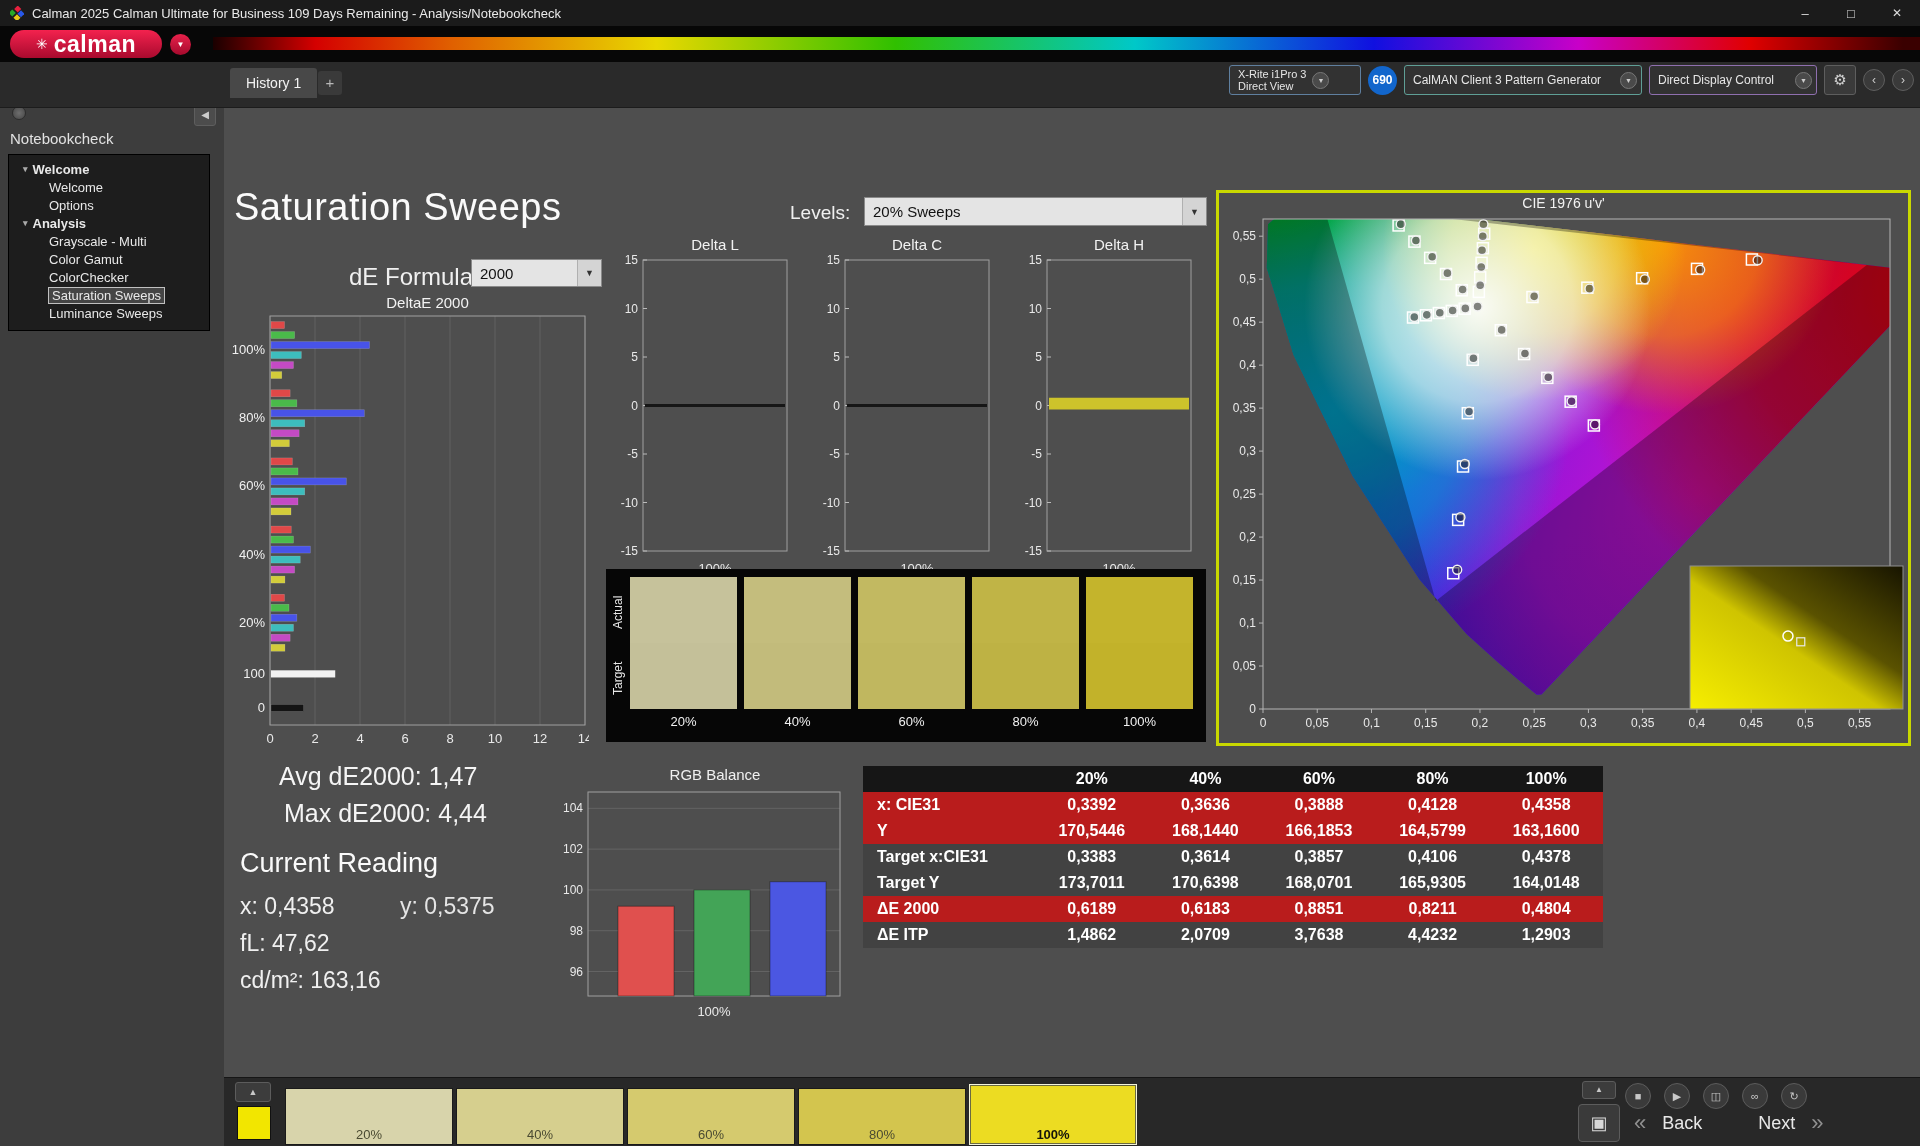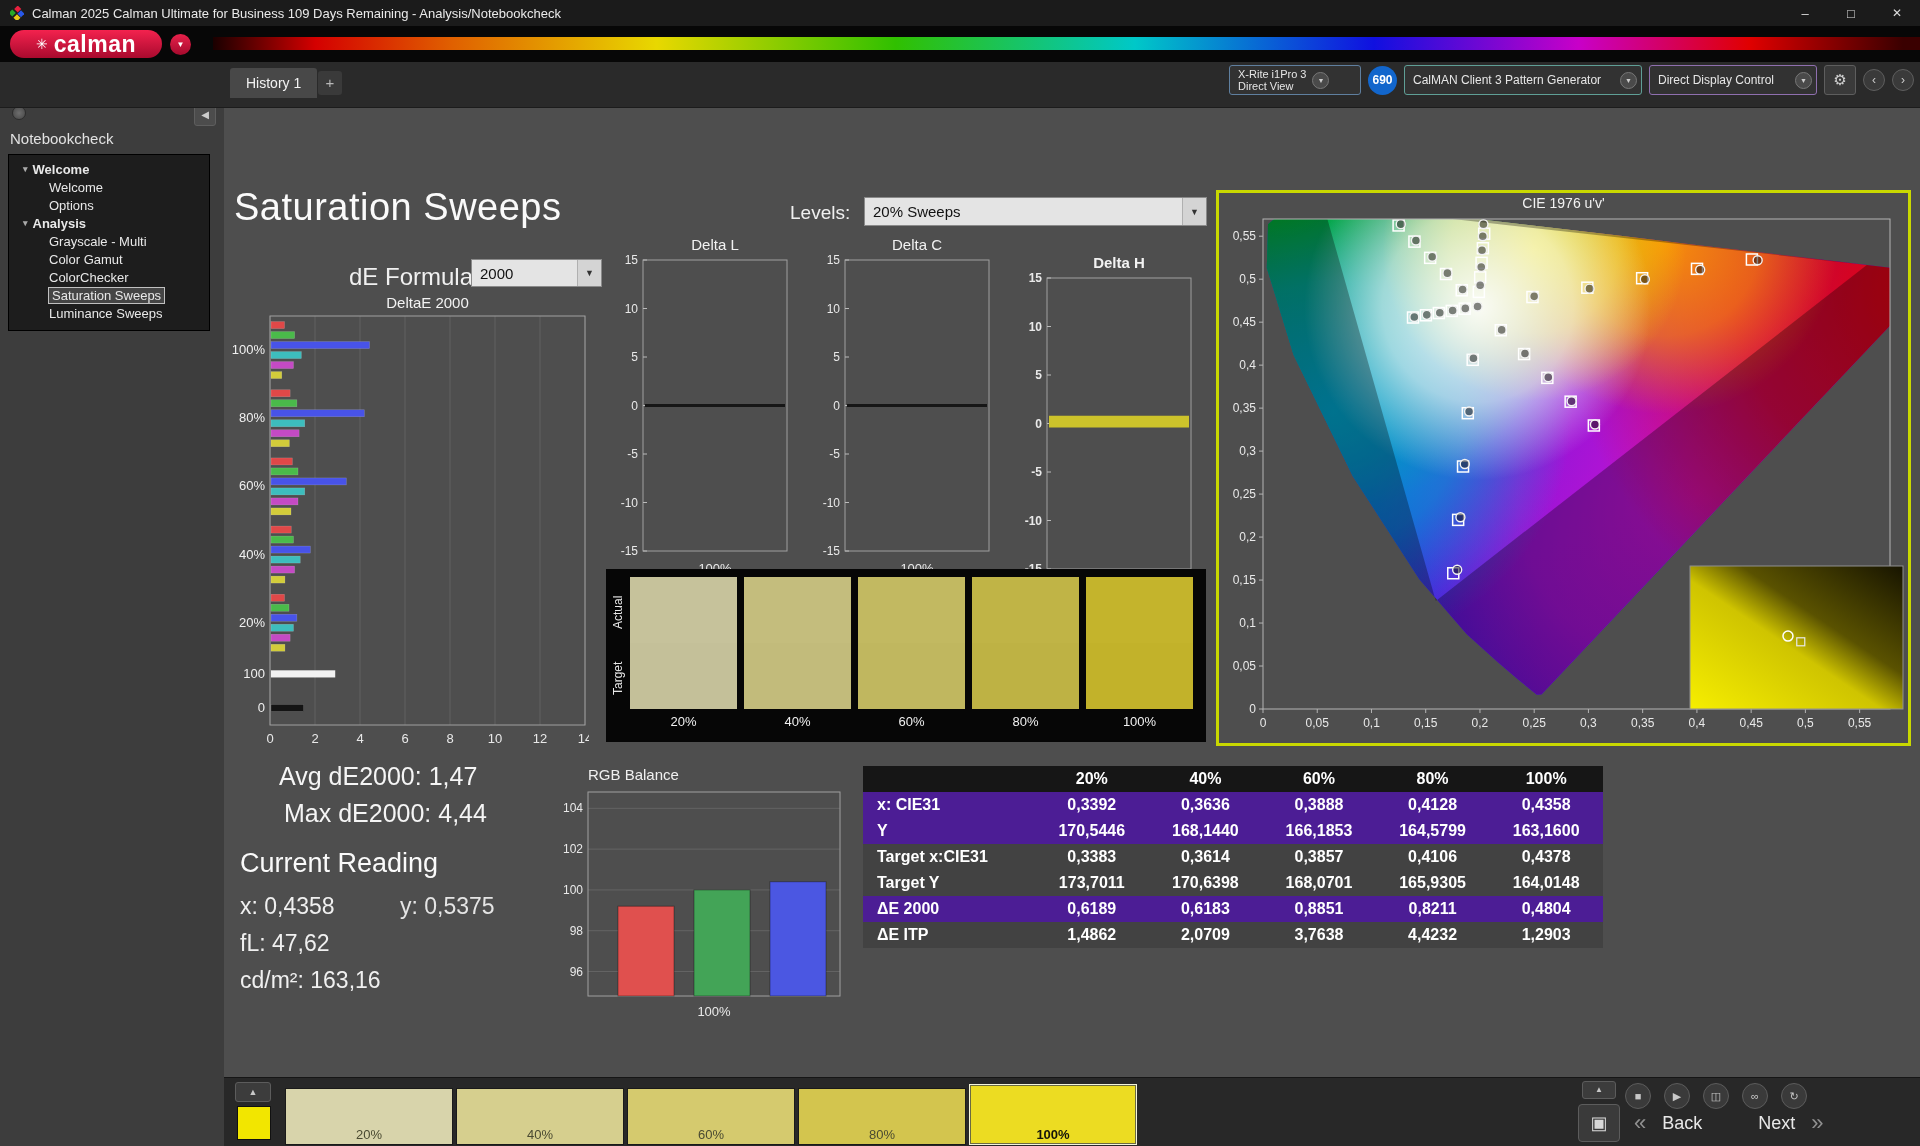--- a/index.html
+++ b/index.html
@@ -57,45 +57,45 @@
 .de-label{position:absolute;left:125px;top:165px;font-size:24px;color:#f0f0f0;}
 .combo{position:absolute;background:#e4e4e4;border:1px solid #8a8a8a;color:#111;font-size:15px;display:flex;align-items:center;}
 .combo .val{flex:1;padding-left:8px;white-space:nowrap;}
 .combo .arrow{width:24px;align-self:stretch;display:flex;align-items:center;justify-content:center;font-size:9px;color:#333;border-left:1px solid #b0b0b0;background:#d4d4d4;}
 #levels-combo{left:640px;top:99px;width:343px;height:29px;}
 #de-combo{left:247px;top:161px;width:131px;height:28px;}
 .mount{position:absolute;}
 #deltae-chart{left:8px;top:196px;}
 #delta-l{left:385px;top:138px;}
 #delta-c{left:587px;top:138px;}
-#delta-h{left:789px;top:156px;font-weight:bold;}
+#delta-h{left:789px;top:138px;}
 .swatchstrip{position:absolute;left:382px;top:471px;width:600px;height:173px;background:#060606;}
 .strip-rot{position:absolute;left:5px;width:14px;color:#e8e8e8;font-size:12px;writing-mode:vertical-rl;transform:rotate(180deg);text-align:center;}
 #rot-actual{top:12px;height:62px;}
 #rot-target{top:78px;height:62px;}
 .strip-cols{position:absolute;left:24px;top:8px;display:flex;gap:7px;}
 .strip-col{width:107px;}
 .strip-col .a{height:66px;}
 .strip-col .t{height:66px;}
 .strip-col .lab{height:24px;color:#f0f0f0;font-size:13px;text-align:center;line-height:26px;}
 .avg-line{position:absolute;left:55px;top:664px;font-size:25px;color:#f5f5f5;}
 .max-line{position:absolute;left:60px;top:701px;font-size:25px;color:#f5f5f5;}
 .cr-title{position:absolute;left:16px;top:750px;font-size:27px;color:#fafafa;}
 .cr-x{position:absolute;left:16px;top:795px;font-size:23px;color:#f0f0f0;}
 .cr-y{position:absolute;left:176px;top:795px;font-size:23px;color:#e5e5e5;}
 .cr-fl{position:absolute;left:16px;top:832px;font-size:23px;color:#f0f0f0;}
 .cr-cd{position:absolute;left:16px;top:869px;font-size:23px;color:#f0f0f0;}
-.rgb-title{position:absolute;left:364px;top:668px;width:254px;text-align:left;font-size:15px;color:#f0f0f0;}
+.rgb-title{position:absolute;left:364px;top:668px;width:254px;text-align:center;font-size:15px;color:#f0f0f0;}
 #rgb-chart{left:330px;top:688px;}
 .datatable{position:absolute;left:639px;top:668px;width:740px;}
 .datatable table{border-collapse:collapse;width:100%;font-size:16px;color:#fff;table-layout:fixed;}
 .datatable th,.datatable td{height:26px;padding:0;font-weight:700;text-align:center;}
 .datatable .lblcol{width:172px;text-align:left;padding-left:14px;}
 .datatable thead tr{background:#161616;}
-.datatable tbody tr.odd{background:#4c1d95;}
+.datatable tbody tr.odd{background:#b91c1c;}
 .datatable tbody tr.even{background:#424242;}
 .ciepanel{position:absolute;left:992px;top:92px;width:695px;height:556px;border:3px solid #c9d800;background:#4e4e4e;}
 
 
 .bottombar{position:absolute;left:224px;right:0;top:1077px;height:69px;background:#282828;border-top:1px solid #161616;z-index:25;}
 .bb-up{position:absolute;left:11px;top:4px;width:36px;height:20px;background:#3c3c3c;border:1px solid #5c5c5c;border-radius:3px;color:#c8c8c8;font-size:9px;text-align:center;line-height:18px;}
 .bb-mini{position:absolute;left:13px;top:28px;width:34px;height:34px;border:1px solid #111;}
 .bb-swatches{position:absolute;left:61px;top:6px;display:flex;gap:3px;align-items:flex-end;}
 .bb-swatch{width:168px;height:57px;position:relative;border:1px solid #1a1a1a;}
 .bb-swatch .cap{position:absolute;bottom:2px;left:0;right:0;text-align:center;font-size:13px;color:#4a4a32;}

